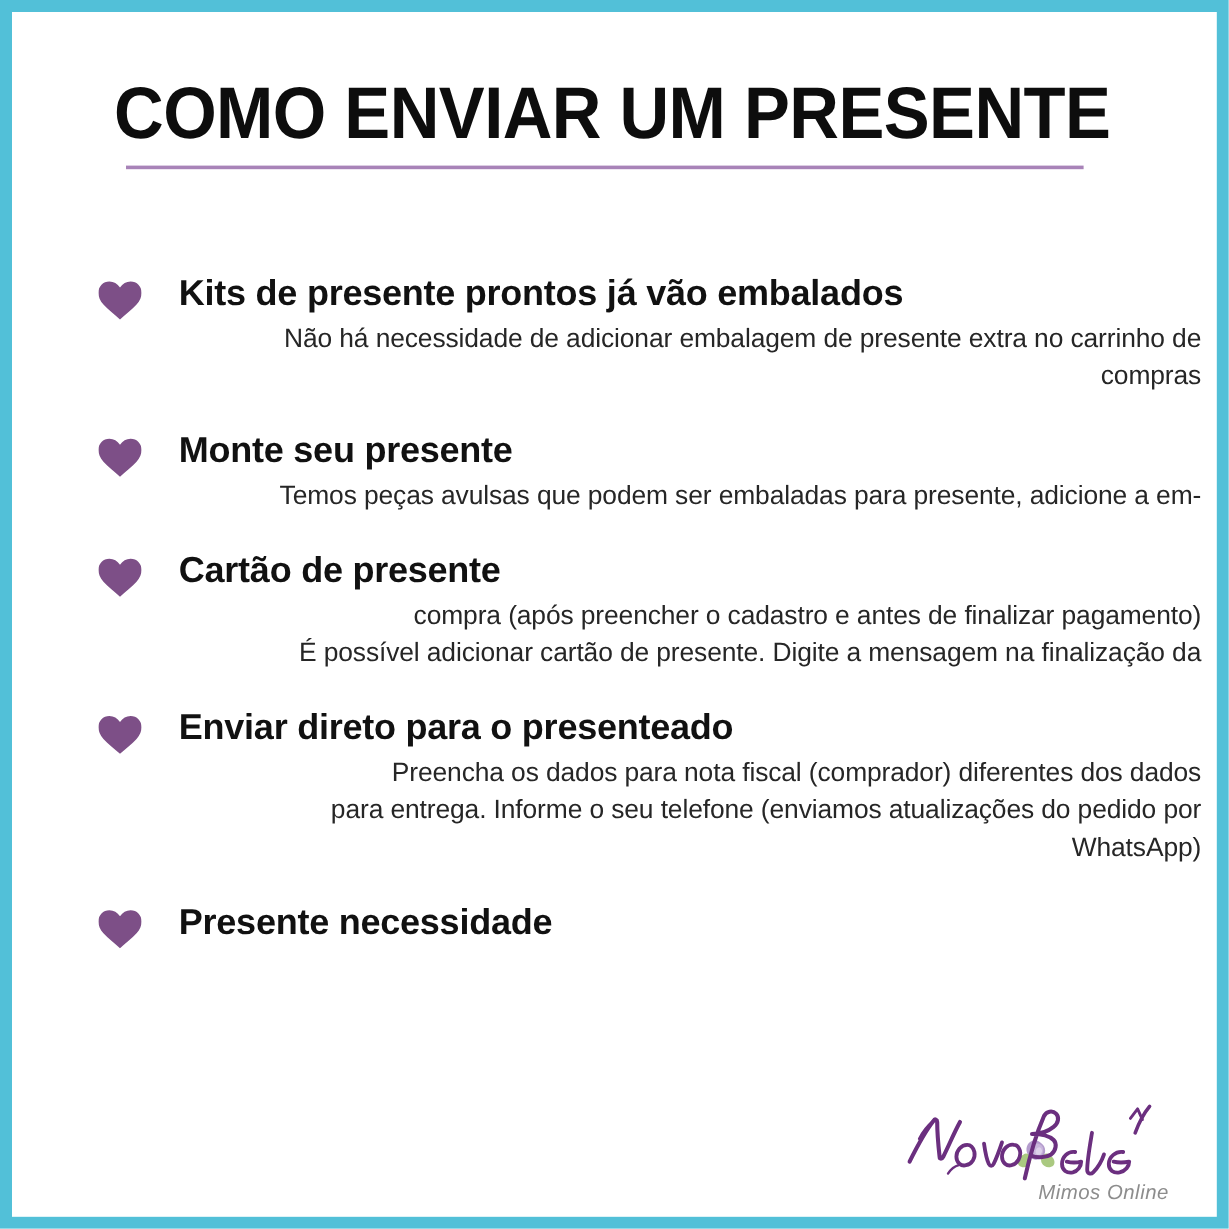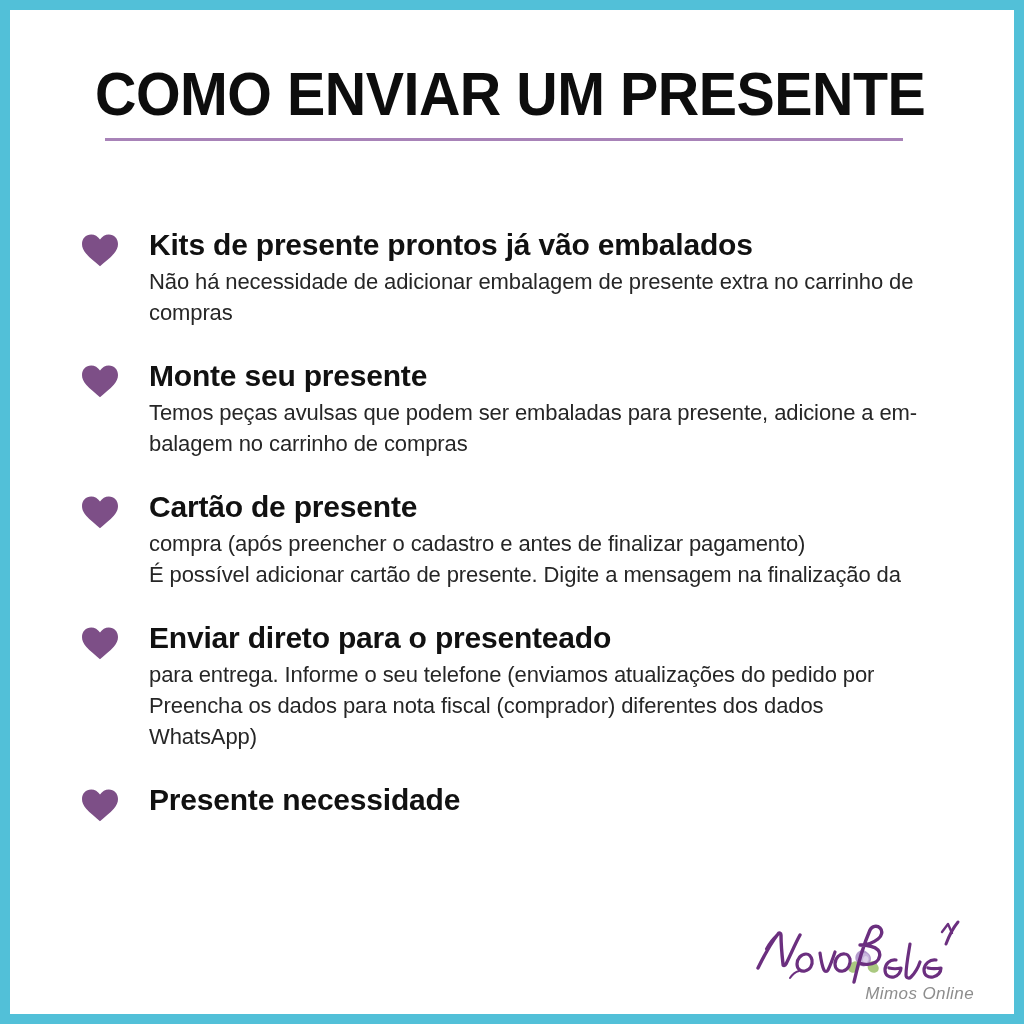--- a/index.html
+++ b/index.html
@@ -96,21 +96,21 @@
   .item-desc {
     margin: 0;
     padding-top: 1px;
     font-family: "Liberation Sans", "DejaVu Sans", sans-serif;
     font-weight: 400;
     font-size: 22px;
     line-height: 31px;
     color: #262626;
     letter-spacing: -0.1px;
   }
-  .item-desc .line { display: block; }
+  .item-desc .line { display: block; text-align: right; }
 
   
   #logo {
     position: absolute;
     right: 34px;
     bottom: 8px;
     width: 230px;
     height: 96px;
   }
   #logo-mark { display: block; width: 230px; height: 74px; }
@@ -155,21 +155,20 @@
       </div>
 
       <div class="item">
         <svg class="heart-icon" viewBox="0 0 36 33" aria-hidden="true">
           <path d="M18 32.2C13.6 28.3 7.9 24.1 4.2 19.8 1.3 16.4 0 13.3 0 10.1 0 4.6 3.9 0.6 9.2 0.6c3.6 0 6.6 1.9 8.8 5 2.2-3.1 5.2-5 8.8-5C32.1 0.6 36 4.6 36 10.1c0 3.2-1.3 6.3-4.2 9.7-3.7 4.3-9.4 8.5-13.8 12.4z" fill="#7d4f87"></path>
         </svg>
         <div class="item-body">
           <p class="item-title">Monte seu presente</p>
           <p class="item-desc">
             <span class="line">Temos peças avulsas que podem ser embaladas para presente, adicione a em-</span>
-            <span class="line">balagem no carrinho de compras</span>
           </p>
         </div>
       </div>
 
       <div class="item">
         <svg class="heart-icon" viewBox="0 0 36 33" aria-hidden="true">
           <path d="M18 32.2C13.6 28.3 7.9 24.1 4.2 19.8 1.3 16.4 0 13.3 0 10.1 0 4.6 3.9 0.6 9.2 0.6c3.6 0 6.6 1.9 8.8 5 2.2-3.1 5.2-5 8.8-5C32.1 0.6 36 4.6 36 10.1c0 3.2-1.3 6.3-4.2 9.7-3.7 4.3-9.4 8.5-13.8 12.4z" fill="#7d4f87"></path>
         </svg>
         <div class="item-body">
           <p class="item-title">Cartão de presente</p>
@@ -180,22 +179,22 @@
         </div>
       </div>
 
       <div class="item">
         <svg class="heart-icon" viewBox="0 0 36 33" aria-hidden="true">
           <path d="M18 32.2C13.6 28.3 7.9 24.1 4.2 19.8 1.3 16.4 0 13.3 0 10.1 0 4.6 3.9 0.6 9.2 0.6c3.6 0 6.6 1.9 8.8 5 2.2-3.1 5.2-5 8.8-5C32.1 0.6 36 4.6 36 10.1c0 3.2-1.3 6.3-4.2 9.7-3.7 4.3-9.4 8.5-13.8 12.4z" fill="#7d4f87"></path>
         </svg>
         <div class="item-body">
           <p class="item-title">Enviar direto para o presenteado</p>
           <p class="item-desc">
+            <span class="line">Preencha os dados para nota fiscal (comprador) diferentes dos dados</span>
             <span class="line">para entrega. Informe o seu telefone (enviamos atualizações do pedido por</span>
-            <span class="line">Preencha os dados para nota fiscal (comprador) diferentes dos dados</span>
             <span class="line">WhatsApp)</span>
           </p>
         </div>
       </div>
 
       <div class="item">
         <svg class="heart-icon" viewBox="0 0 36 33" aria-hidden="true">
           <path d="M18 32.2C13.6 28.3 7.9 24.1 4.2 19.8 1.3 16.4 0 13.3 0 10.1 0 4.6 3.9 0.6 9.2 0.6c3.6 0 6.6 1.9 8.8 5 2.2-3.1 5.2-5 8.8-5C32.1 0.6 36 4.6 36 10.1c0 3.2-1.3 6.3-4.2 9.7-3.7 4.3-9.4 8.5-13.8 12.4z" fill="#7d4f87"></path>
         </svg>
         <div class="item-body">

